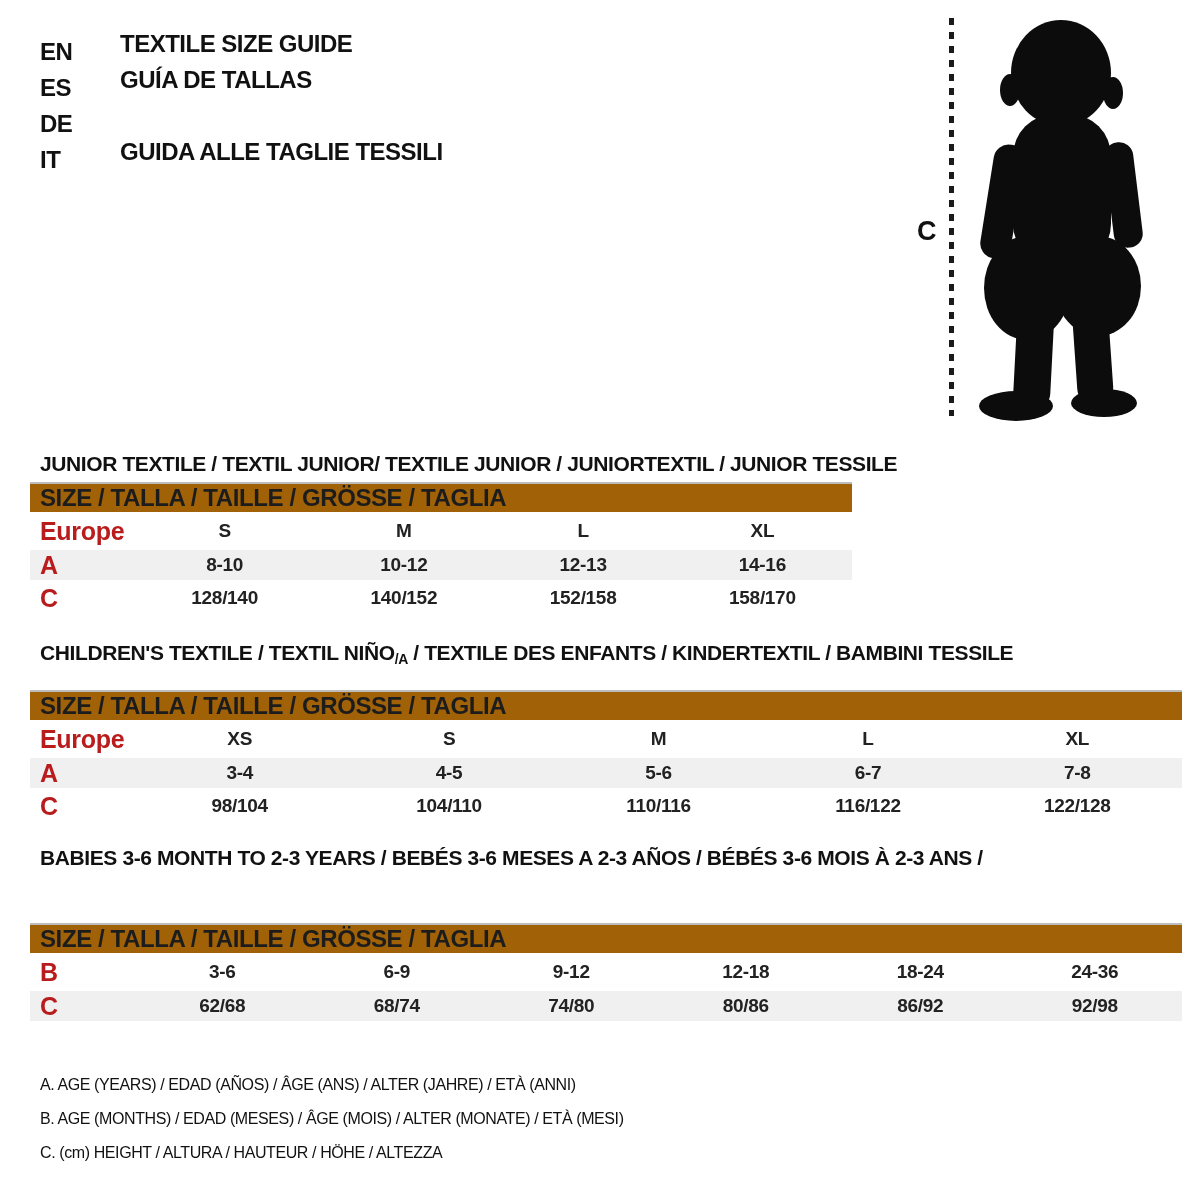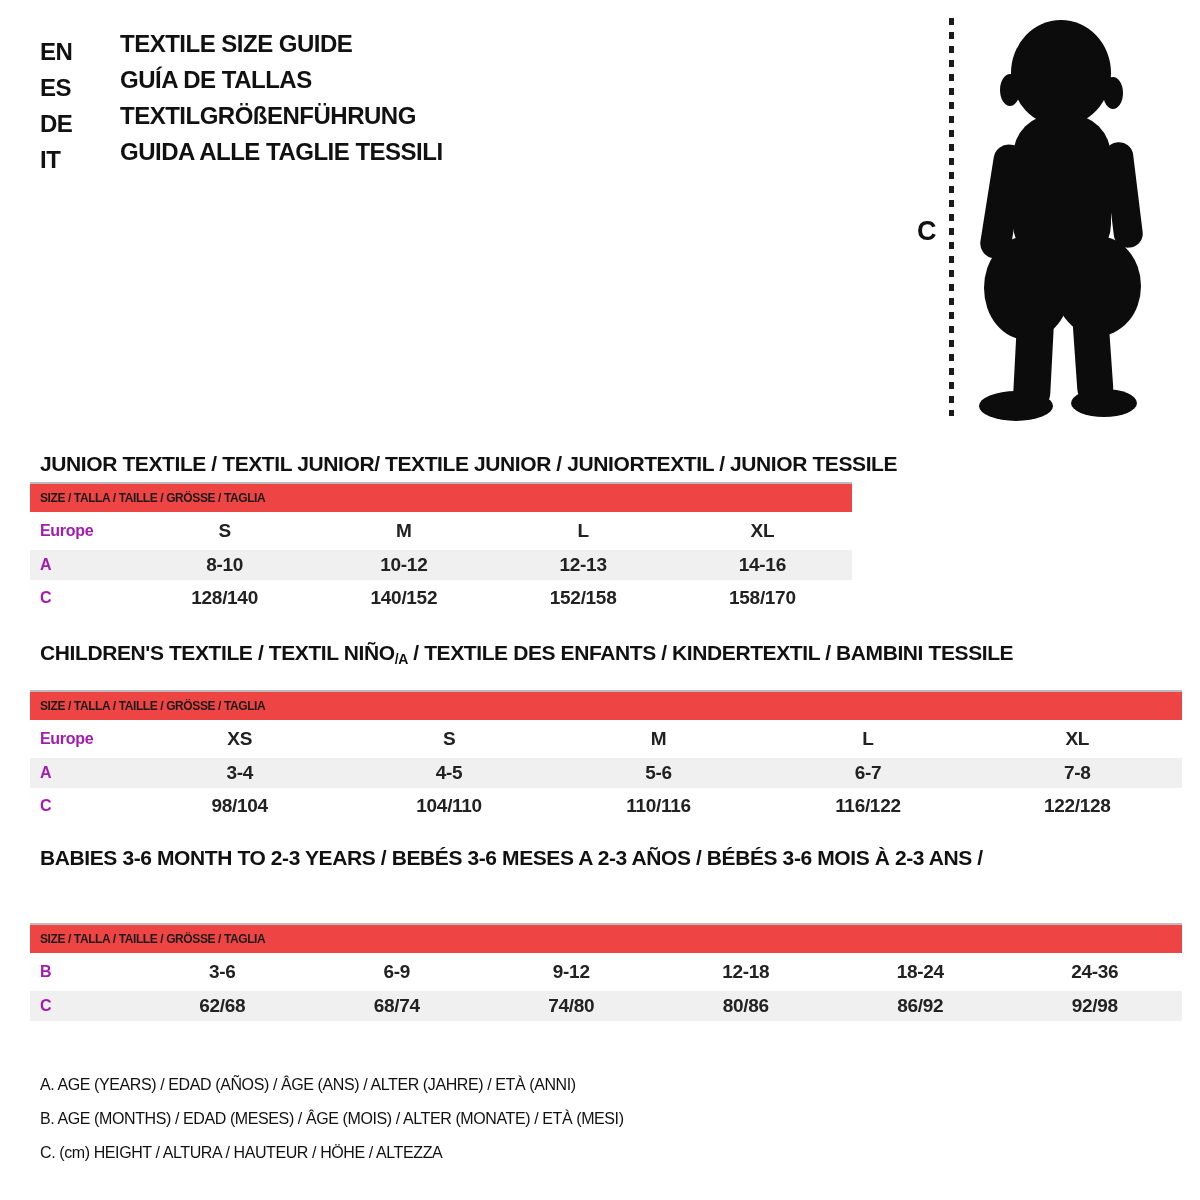--- a/index.html
+++ b/index.html
@@ -37,30 +37,30 @@
   
   .sec-title {
     position: absolute; left: 40px;
     font-size: 21px; font-weight: 700; letter-spacing: -0.4px; white-space: nowrap;
   }
   .sec-title .subscript { font-size: 14px; vertical-align: -4px; font-weight: 700; }
 
   
   .sg-table { position: absolute; left: 30px; }
   .size-bar {
-    height: 30px; background: #ef4444; border-top: 2px solid #bcbcbc;
+    height: 30px; background: #a16207; border-top: 2px solid #bcbcbc;
     display: flex; align-items: center; padding-left: 10px;
-    font-size: 12px; font-weight: 700; letter-spacing: -0.4px; color: #1c1c1c;
+    font-size: 24px; font-weight: 700; letter-spacing: -0.4px; color: #1c1c1c;
   }
   .t-row { display: flex; align-items: center; height: 30px; margin-top: 3px; }
   .t-row.first { height: 32px; }
   .t-row.alt { background: #f0f0f0; }
   .row-label {
     width: 105px; padding-left: 10px;
-    font-size: 16px; font-weight: 700; color: #a21caf; letter-spacing: -0.3px;
+    font-size: 25px; font-weight: 700; color: #b91c1c; letter-spacing: -0.3px;
   }
   .t-cell {
     flex: 1; text-align: center;
     font-size: 19px; font-weight: 700; color: #222222; letter-spacing: -0.3px;
   }
 
   
   .w-junior { width: 822px; }
   .w-wide { width: 1152px; }
 
@@ -80,21 +80,20 @@
     <div class="lang-row">
       <span class="lang-code">EN</span>
       <span class="lang-label">TEXTILE SIZE GUIDE</span>
     </div>
     <div class="lang-row">
       <span class="lang-code">ES</span>
       <span class="lang-label">GUÍA DE TALLAS</span>
     </div>
     <div class="lang-row">
       <span class="lang-code">DE</span>
-      <span class="lang-label">TEXTILGRÖßENFÜHRUNG</span>
     </div>
     <div class="lang-row">
       <span class="lang-code">IT</span>
       <span class="lang-label">GUIDA ALLE TAGLIE TESSILI</span>
     </div>
   </div>
 
   <div class="figure">
     <div class="dotted-line"></div>
     <span class="c-label">C</span>

